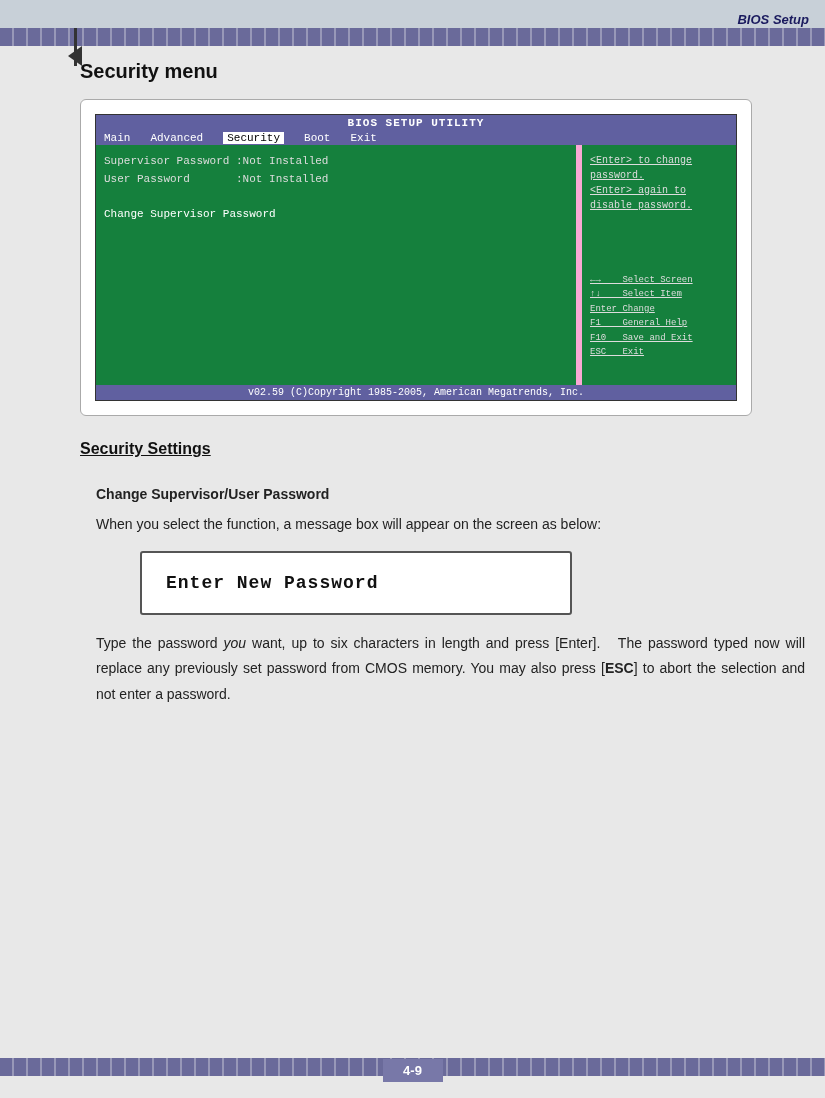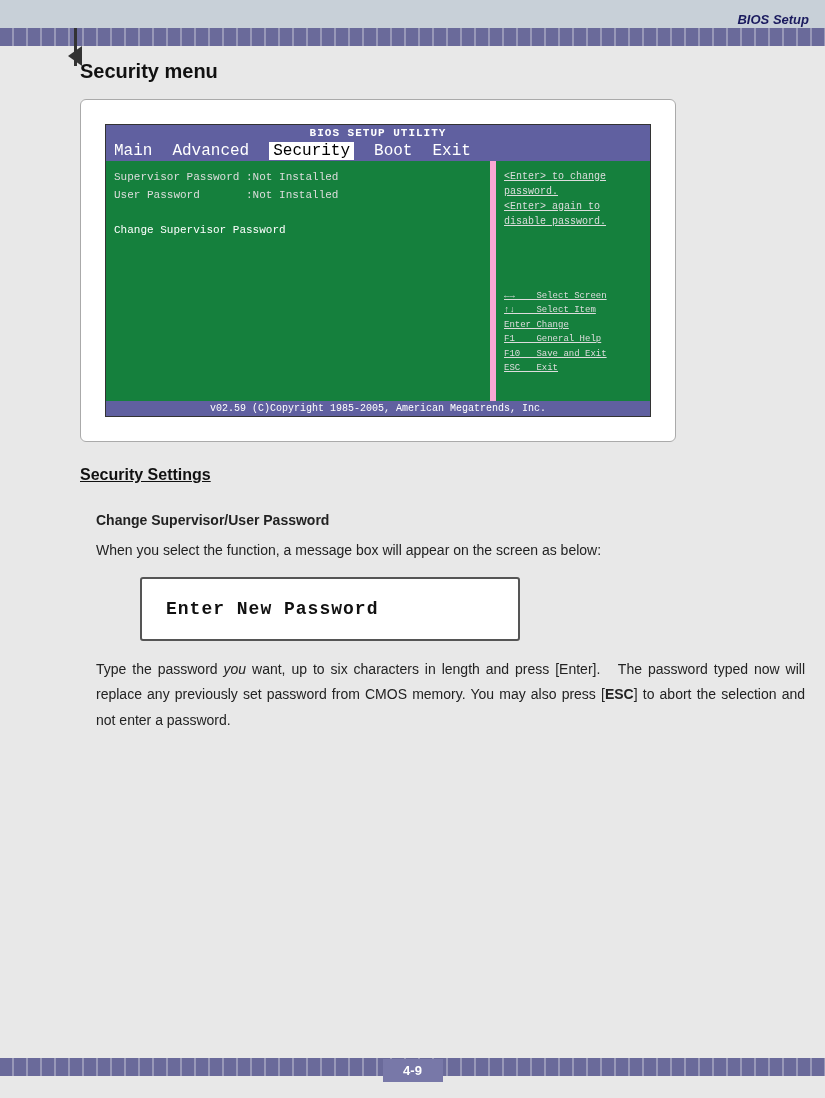--- a/index.html
+++ b/index.html
@@ -84,23 +84,23 @@
       font-weight: bold;
       color: #111;
       margin-bottom: 16px;
     }
 
     
     .bios-box {
       border: 1px solid #aaa;
       border-radius: 6px;
       background: #fff;
-      padding: 24px;
+      padding: 14px;
       margin-bottom: 24px;
-      width: 596px;
+      width: 672px;
     }
 
     .bios-screen {
       background: #555;
       border: 1px solid #333;
       font-family: 'Courier New', monospace;
       font-size: 11px;
       color: #ccc;
       width: 100%;
       position: relative;
@@ -117,21 +117,21 @@
     }
 
     .bios-menubar {
       background: #6060a0;
       display: flex;
       padding: 1px 8px;
       gap: 20px;
     }
     .bios-menubar span {
       color: #fff;
-      font-size: 16px;
+      font-size: 11px;
       font-family: 'Courier New', monospace;
     }
     .bios-menubar span.active {
       background: #fff;
       color: #000;
       padding: 0 4px;
     }
 
     .bios-body {
       display: flex;
@@ -202,21 +202,21 @@
       font-size: 14px;
       line-height: 1.8;
       margin-left: 16px;
       margin-bottom: 14px;
       text-align: justify;
     }
 
     
     .password-box {
       margin: 12px auto 16px 60px;
-      width: 380px;
+      width: 432px;
       border: 2px solid #555;
       border-radius: 3px;
       background: #fff;
       padding: 20px 24px;
     }
 
     .password-box-text {
       font-family: 'Courier New', monospace;
       font-size: 18px;
       font-weight: bold;

